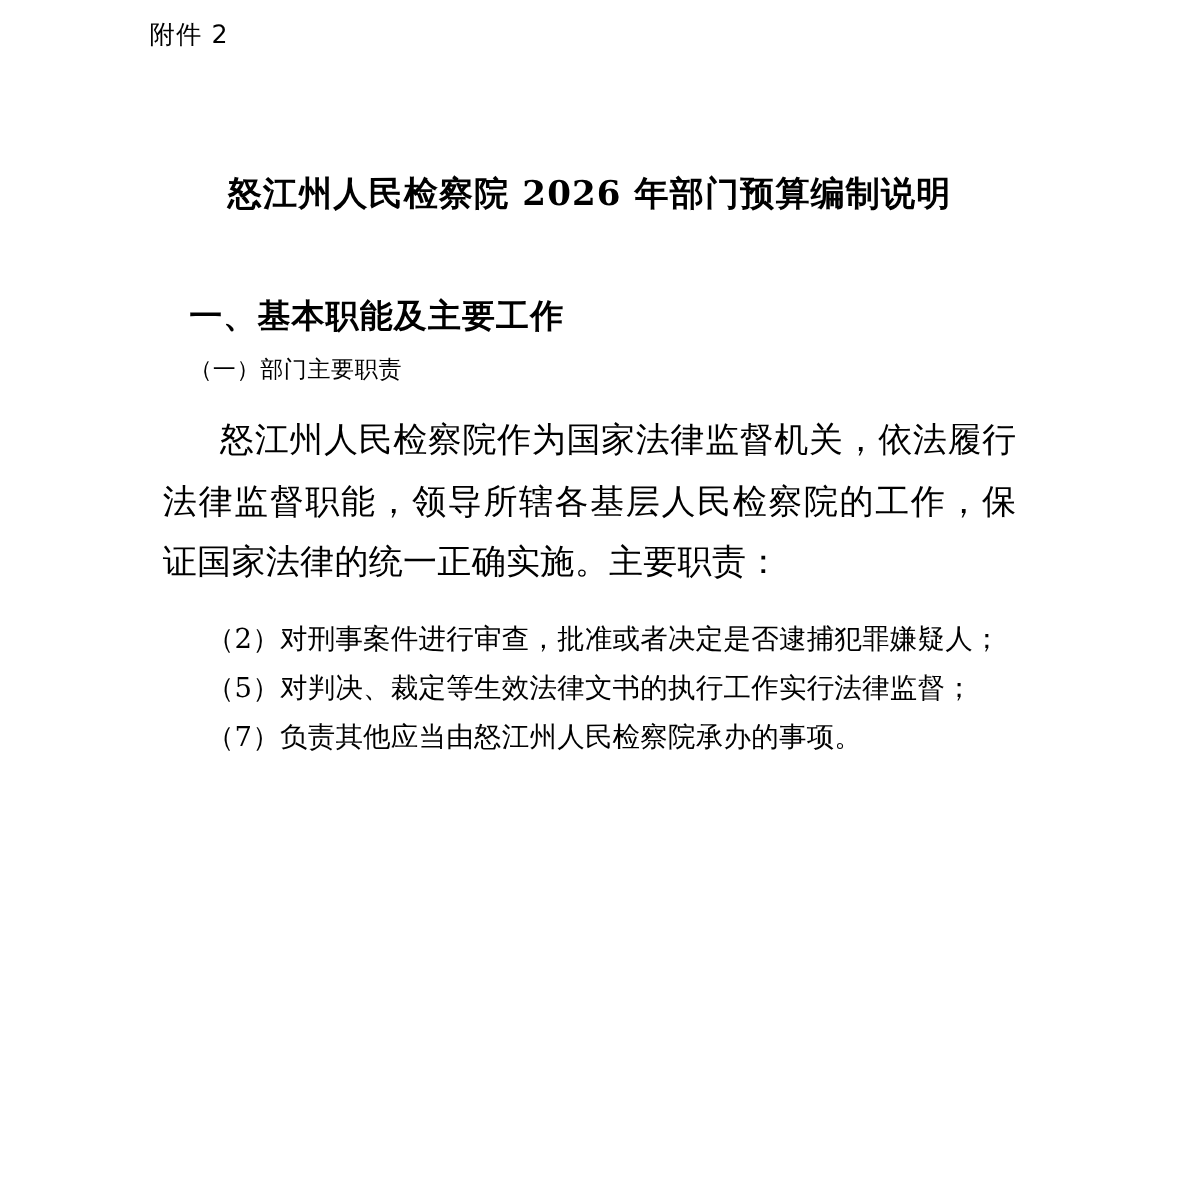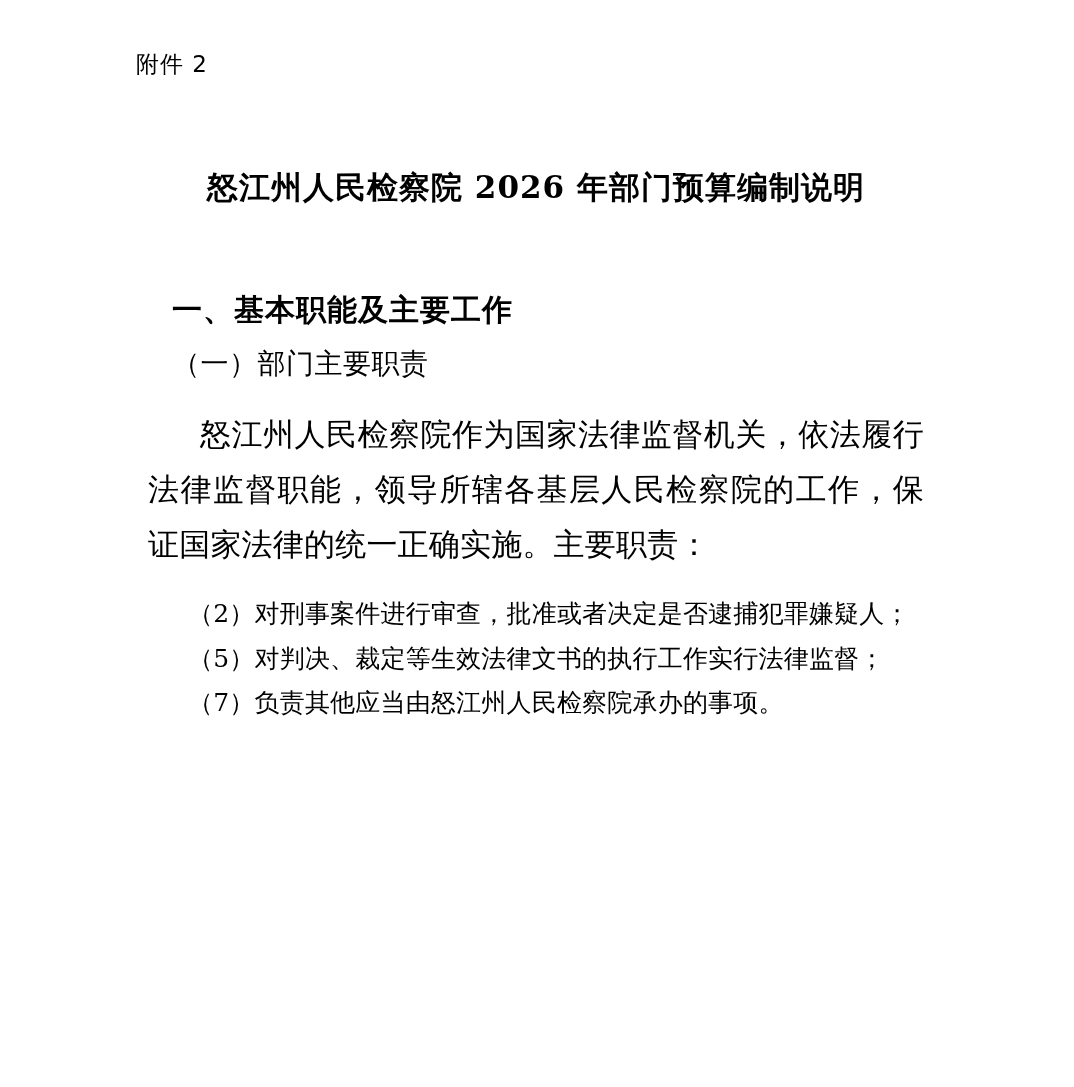--- a/index.html
+++ b/index.html
@@ -24,30 +24,29 @@
   }
   .attachment-label {
     position: absolute;
     left: 136px;
     top: 16px;
     font-family: "DejaVu Sans", "Liberation Sans", sans-serif;
     font-size: 23px;
     letter-spacing: 1px;
     color: #000;
     font-weight: 400;
-    margin-top: 33px;
   }
   .content {
     position: absolute;
     left: 136px;
     top: 150px;
     width: 800px;
   }
   h1.doc-title {
-    margin: 16px;
+    margin: 5px;
     padding: 0;
     font-family: "DejaVu Serif", "Liberation Serif", serif;
     font-size: 31px;
     font-weight: bold;
     text-align: center;
     letter-spacing: 1px;
     line-height: 1.4;
     color: #000;
   }
   .section-heading {
@@ -55,21 +54,21 @@
     font-family: "DejaVu Serif", "Liberation Serif", serif;
     font-size: 30px;
     font-weight: bold;
     line-height: 1.55;
     text-indent: 36px;
     letter-spacing: 1px;
   }
   .sub-heading {
     margin: 0;
     font-family: "DejaVu Serif", "Liberation Serif", serif;
-    font-size: 28px;
+    font-size: 21px;
     font-weight: normal;
     line-height: 1.6;
     text-indent: 36px;
     letter-spacing: 0.5px;
   }
   p.body-text {
     margin: 12px;
     font-family: "DejaVu Serif", "Liberation Serif", serif;
     font-size: 31px;
     line-height: 1.78;

